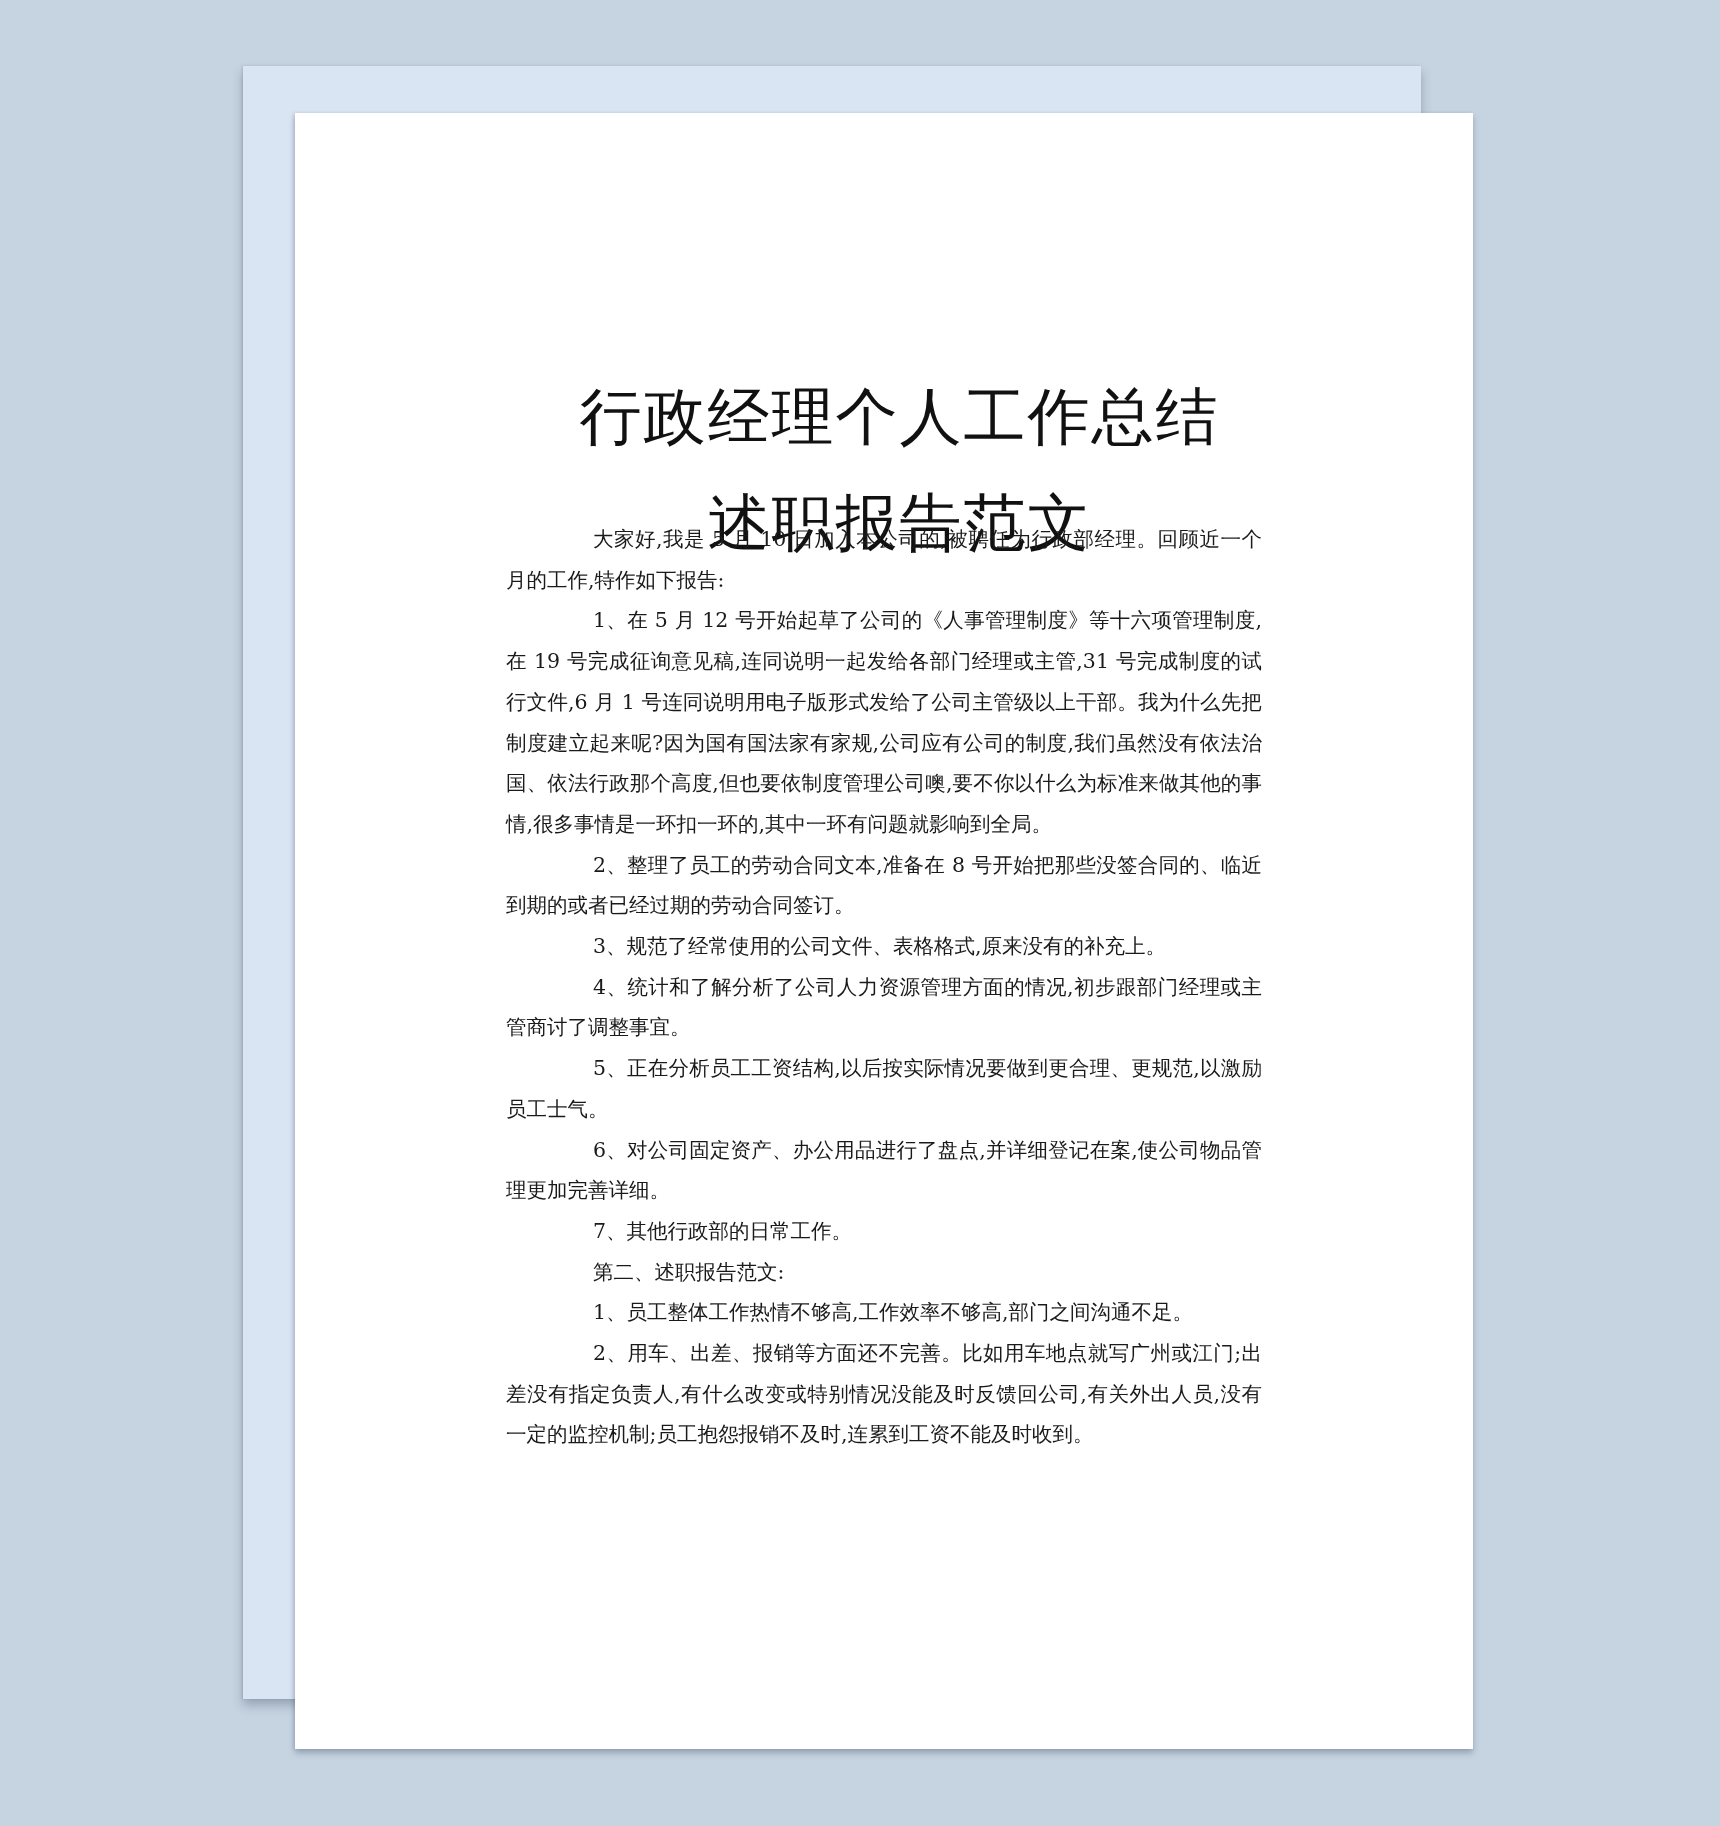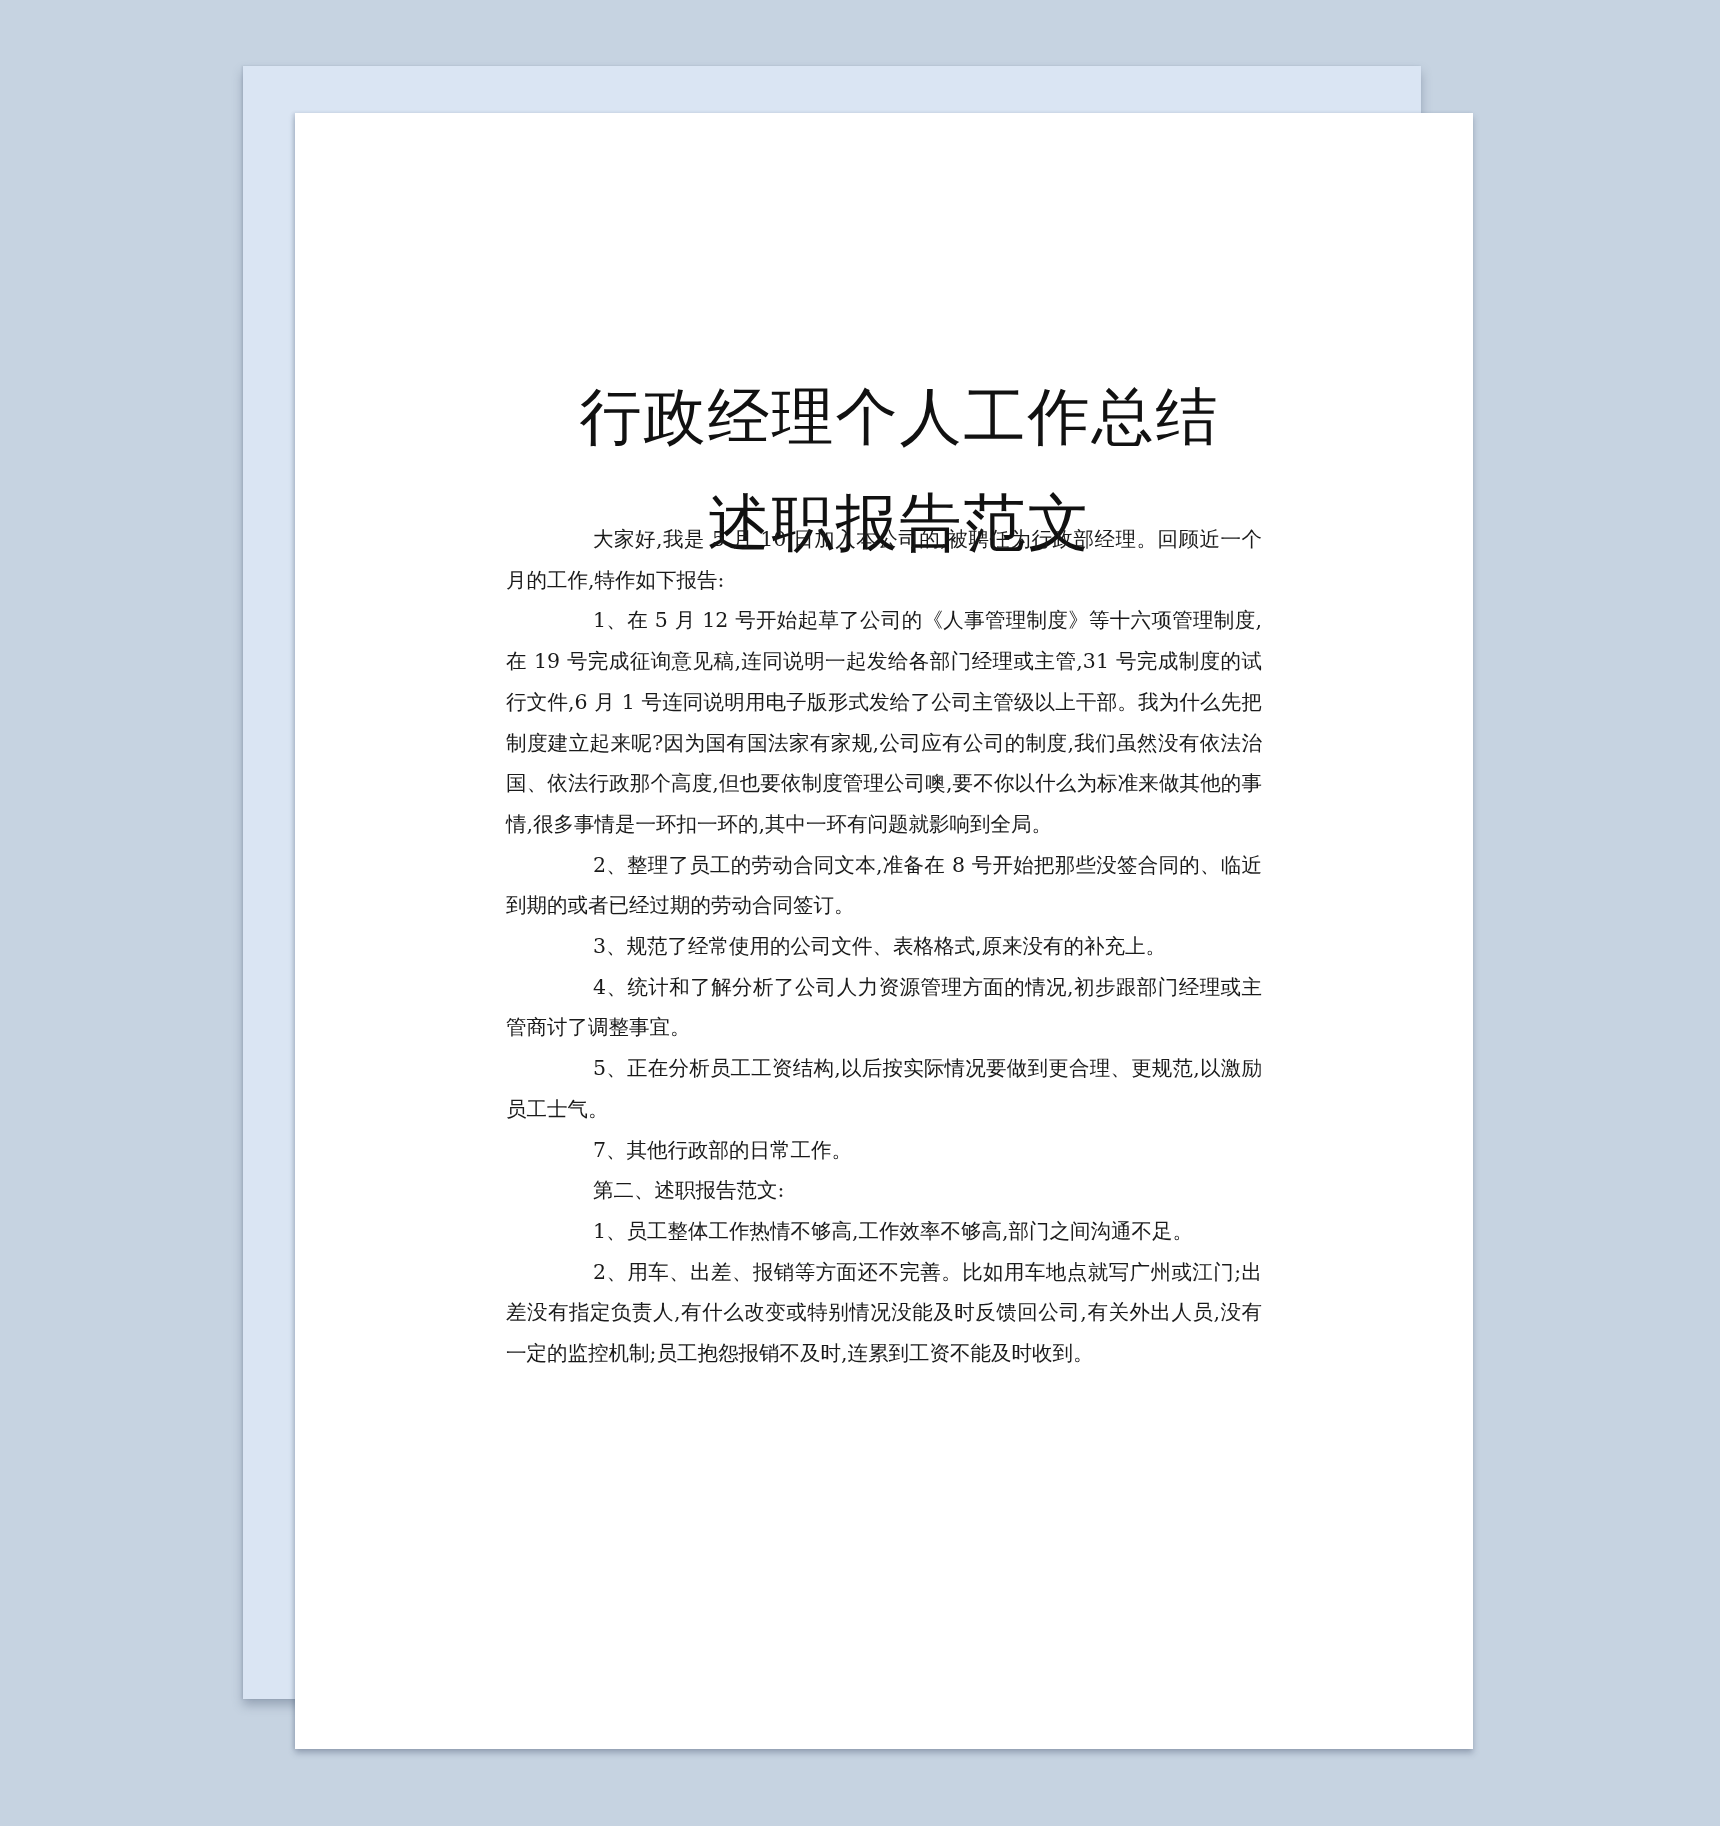--- a/index.html
+++ b/index.html
@@ -58,18 +58,19 @@
   <h1 class="title title-line1">行政经理个人工作总结</h1>
   <h1 class="title title-line2">述职报告范文</h1>
 
   <div class="body">
     <p>大家好,我是 5 月 10 日加入本公司的,被聘任为行政部经理。回顾近一个月的工作,特作如下报告:</p>
     <p>1、在 5 月 12 号开始起草了公司的《人事管理制度》等十六项管理制度,在 19 号完成征询意见稿,连同说明一起发给各部门经理或主管,31 号完成制度的试行文件,6 月 1 号连同说明用电子版形式发给了公司主管级以上干部。我为什么先把制度建立起来呢?因为国有国法家有家规,公司应有公司的制度,我们虽然没有依法治国、依法行政那个高度,但也要依制度管理公司噢,要不你以什么为标准来做其他的事情,很多事情是一环扣一环的,其中一环有问题就影响到全局。</p>
     <p>2、整理了员工的劳动合同文本,准备在 8 号开始把那些没签合同的、临近到期的或者已经过期的劳动合同签订。</p>
     <p>3、规范了经常使用的公司文件、表格格式,原来没有的补充上。</p>
     <p>4、统计和了解分析了公司人力资源管理方面的情况,初步跟部门经理或主管商讨了调整事宜。</p>
     <p>5、正在分析员工工资结构,以后按实际情况要做到更合理、更规范,以激励员工士气。</p>
+    <p>6、对公司固定资产、办公用品进行了盘点,并详细登记在案,使公司物品管理更加完善详细。</p>
     <p>7、其他行政部的日常工作。</p>
     <p>第二、述职报告范文:</p>
     <p>1、员工整体工作热情不够高,工作效率不够高,部门之间沟通不足。</p>
     <p>2、用车、出差、报销等方面还不完善。比如用车地点就写广州或江门;出差没有指定负责人,有什么改变或特别情况没能及时反馈回公司,有关外出人员,没有一定的监控机制;员工抱怨报销不及时,连累到工资不能及时收到。</p>
   </div>
 </div>
 
 </body></html>

